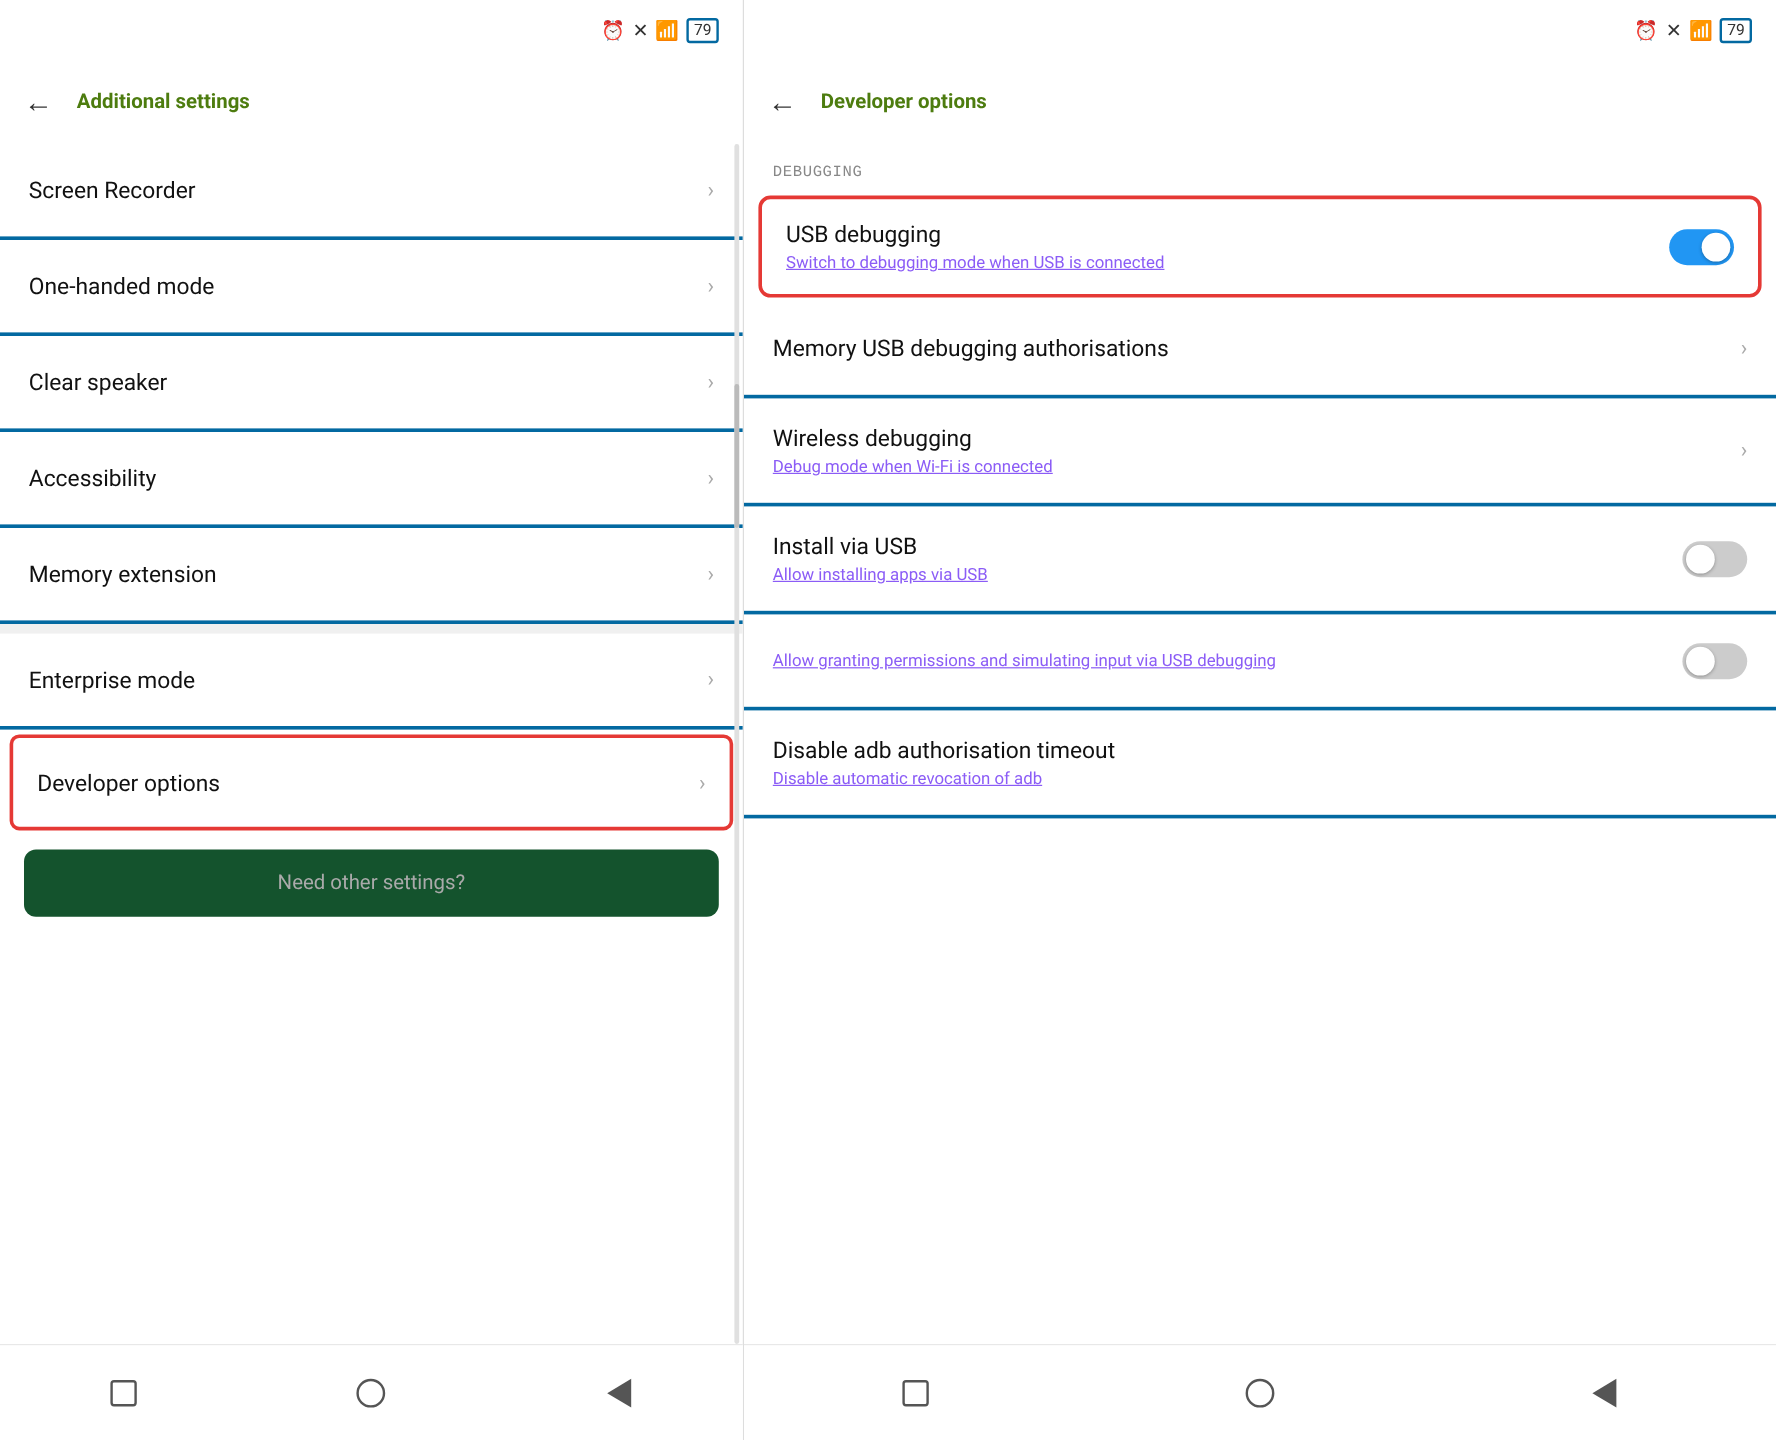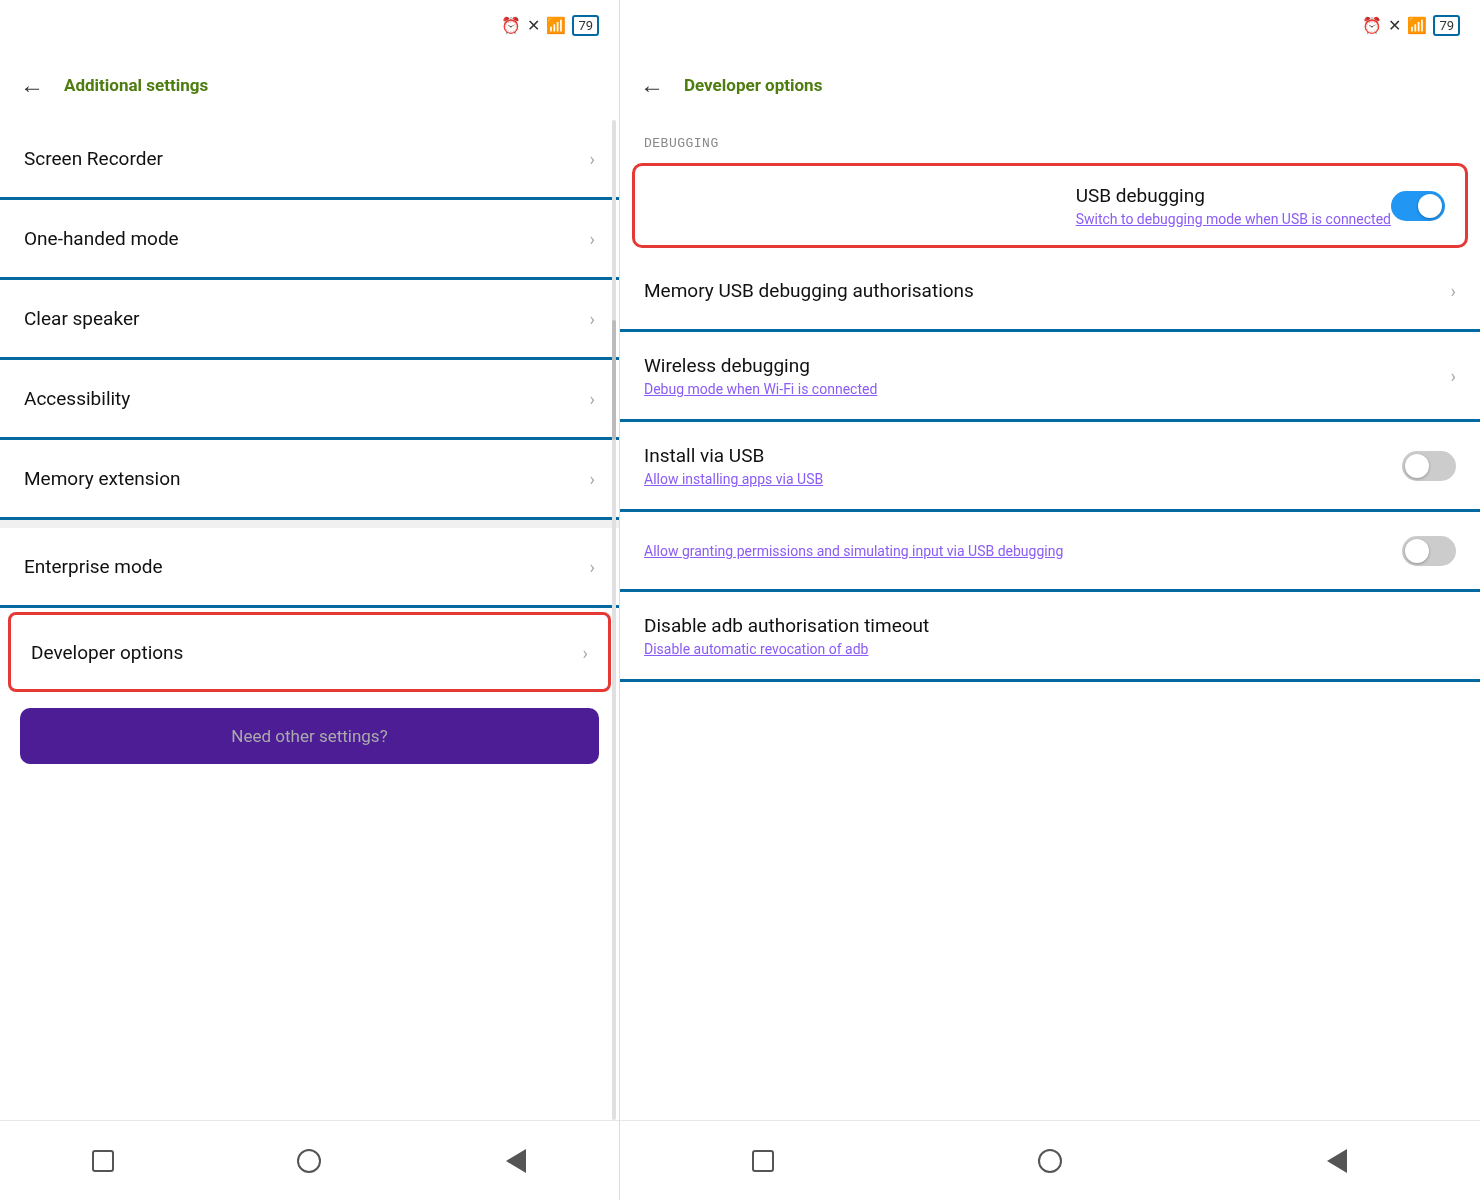--- a/index.html
+++ b/index.html
@@ -124,21 +124,21 @@
 
     .thick-divider {
       height: 8px;
       background: #f0f0f0;
     }
 
     
     .other-settings-btn {
       margin: 16px 20px;
       padding: 18px 20px;
-      background: #4c1d95;
+      background: #14532d;
       border-radius: 10px;
       text-align: center;
       cursor: pointer;
     }
 
     .other-settings-btn span {
       font-size: 17px;
       color: #aaa;
     }
 
@@ -191,21 +191,20 @@
       padding: 16px 24px 8px 24px;
       letter-spacing: 0.5px;
       font-family: Liberation Mono, monospace;
     }
 
     .settings-item.usb-debugging-highlighted {
       border: 3px solid #e53935;
       border-radius: 10px;
       margin: 4px 12px;
       padding: 18px 20px;
-      justify-content: flex-end;
     }
 
     
     .toggle-switch {
       width: 54px;
       height: 30px;
       border-radius: 15px;
       display: flex;
       align-items: center;
       padding: 3px;

